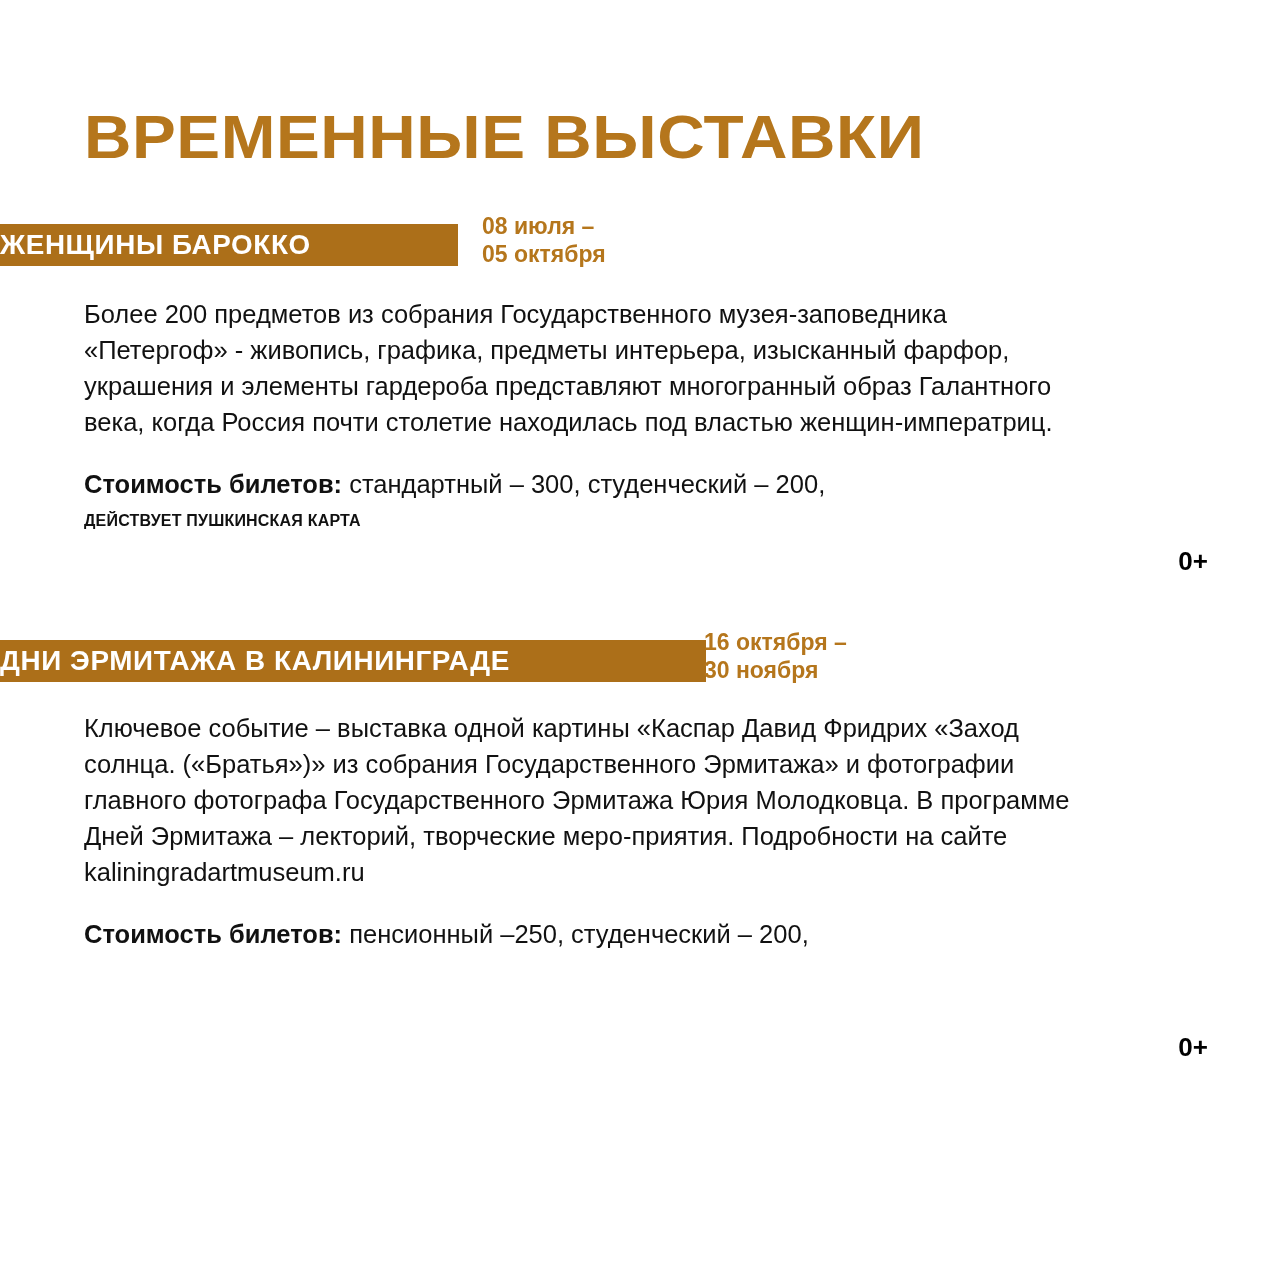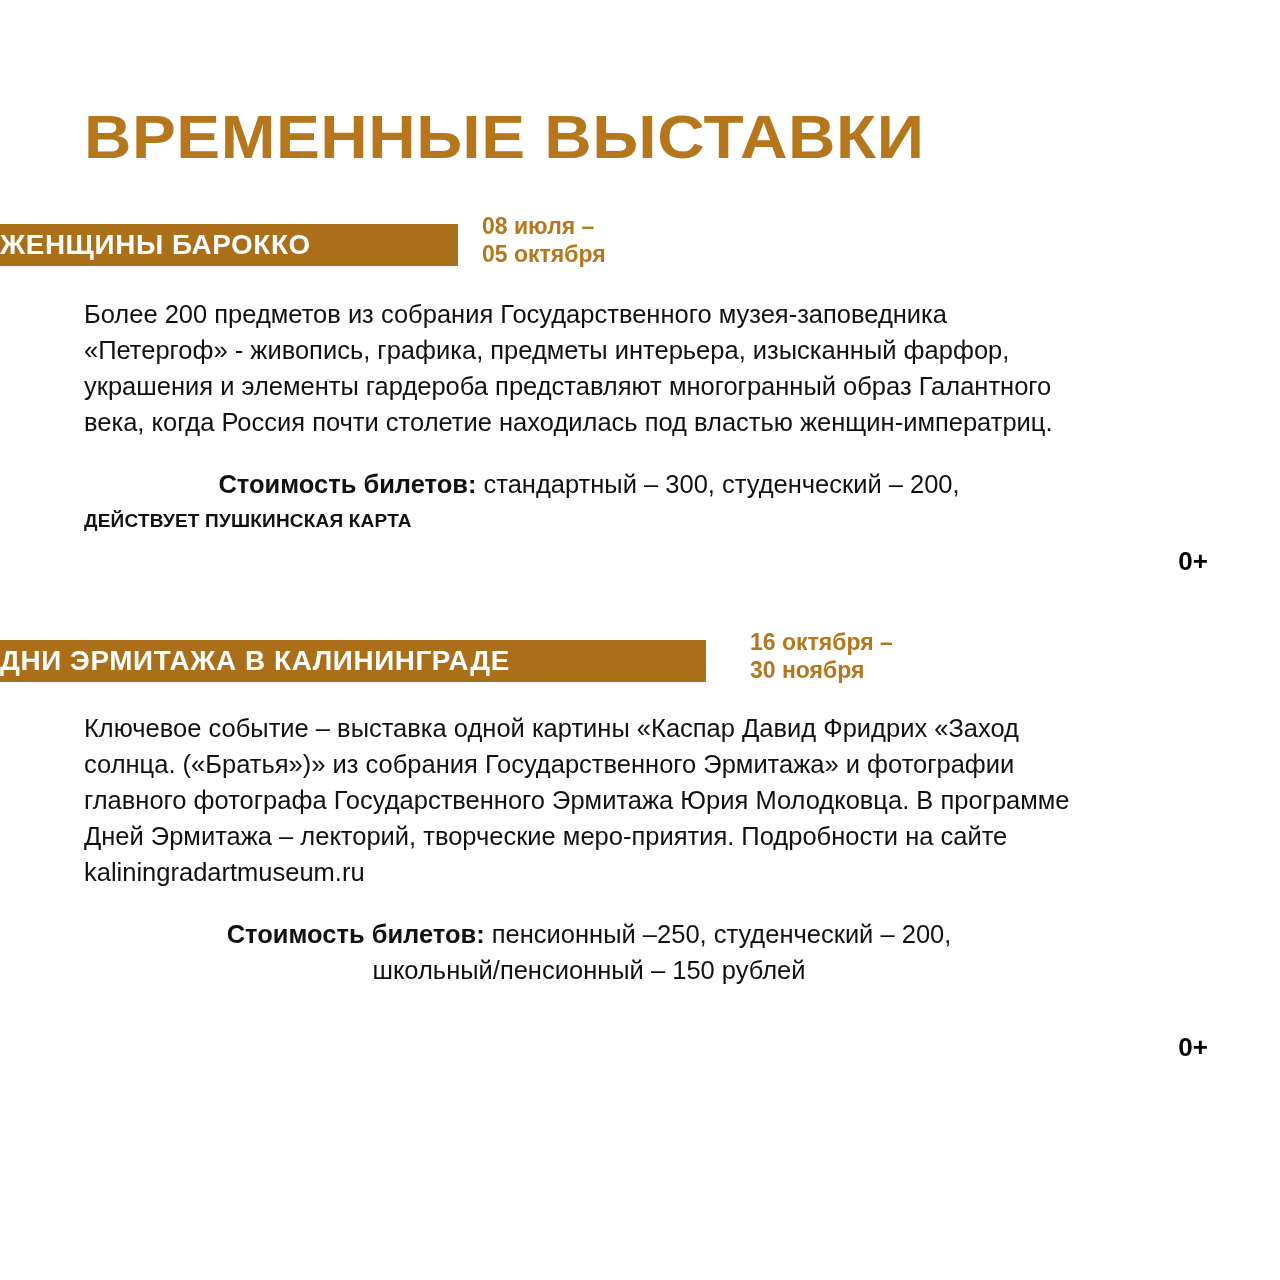--- a/index.html
+++ b/index.html
@@ -81,21 +81,21 @@
   .exh-dates {
     position: absolute;
     top: -12px;
     color: #B5761C;
     font-size: 23px;
     font-weight: 700;
     line-height: 1.22;
     white-space: nowrap;
   }
   .dates-1 { left: 482px; }
-  .dates-2 { left: 750px; }
+  .dates-2 { left: 704px; }
 
   
   .exh-body {
     position: absolute;
     left: 84px;
     width: 1010px;
   }
   .body-1 { top: 72px; }
   .body-2 { top: 70px; }
 
@@ -107,27 +107,26 @@
   }
   .para + .price {
     margin-top: 26px;
   }
 
   .price {
     font-size: 25.5px;
     line-height: 36px;
     color: #111111;
     margin: 0;
-    text-align: center;
   }
   .price-label {
     font-weight: 700;
   }
   .pushkin {
-    font-size: 19px;
+    font-size: 16px;
     line-height: 34px;
     font-weight: 700;
     letter-spacing: 0.2px;
     color: #111111;
     margin: 2px 0 0 0;
   }
 
   
   .age-rating {
     position: absolute;
@@ -182,21 +181,21 @@
       <div class="exh-dates dates-2">
         <div>16 октября –</div>
         <div>30 ноября</div>
       </div>
     </div>
 
     <div class="exh-body body-2">
       <p class="para">Ключевое событие – выставка одной картины «Каспар Давид Фридрих «Заход солнца. («Братья»)» из собрания Государственного Эрмитажа» и фотографии главного фотографа Государственного Эрмитажа Юрия Молодковца. В программе Дней Эрмитажа – лекторий, творческие меро-приятия. Подробности на сайте kaliningradartmuseum.ru</p>
 
       <p class="price">
-        <span class="price-label">Стоимость билетов:</span><span> пенсионный –250, студенческий – 200,</span><br><span>школьный/пенсионный – 150 рублей</span>
+        <span class="price-label">Стоимость билетов:</span><span> пенсионный –250, студенческий – 200,</span><br>
       </p>
     </div>
 
   </section>
 
   <div class="age-rating age-2">0+</div>
 
 </div>
 
 </body></html>

